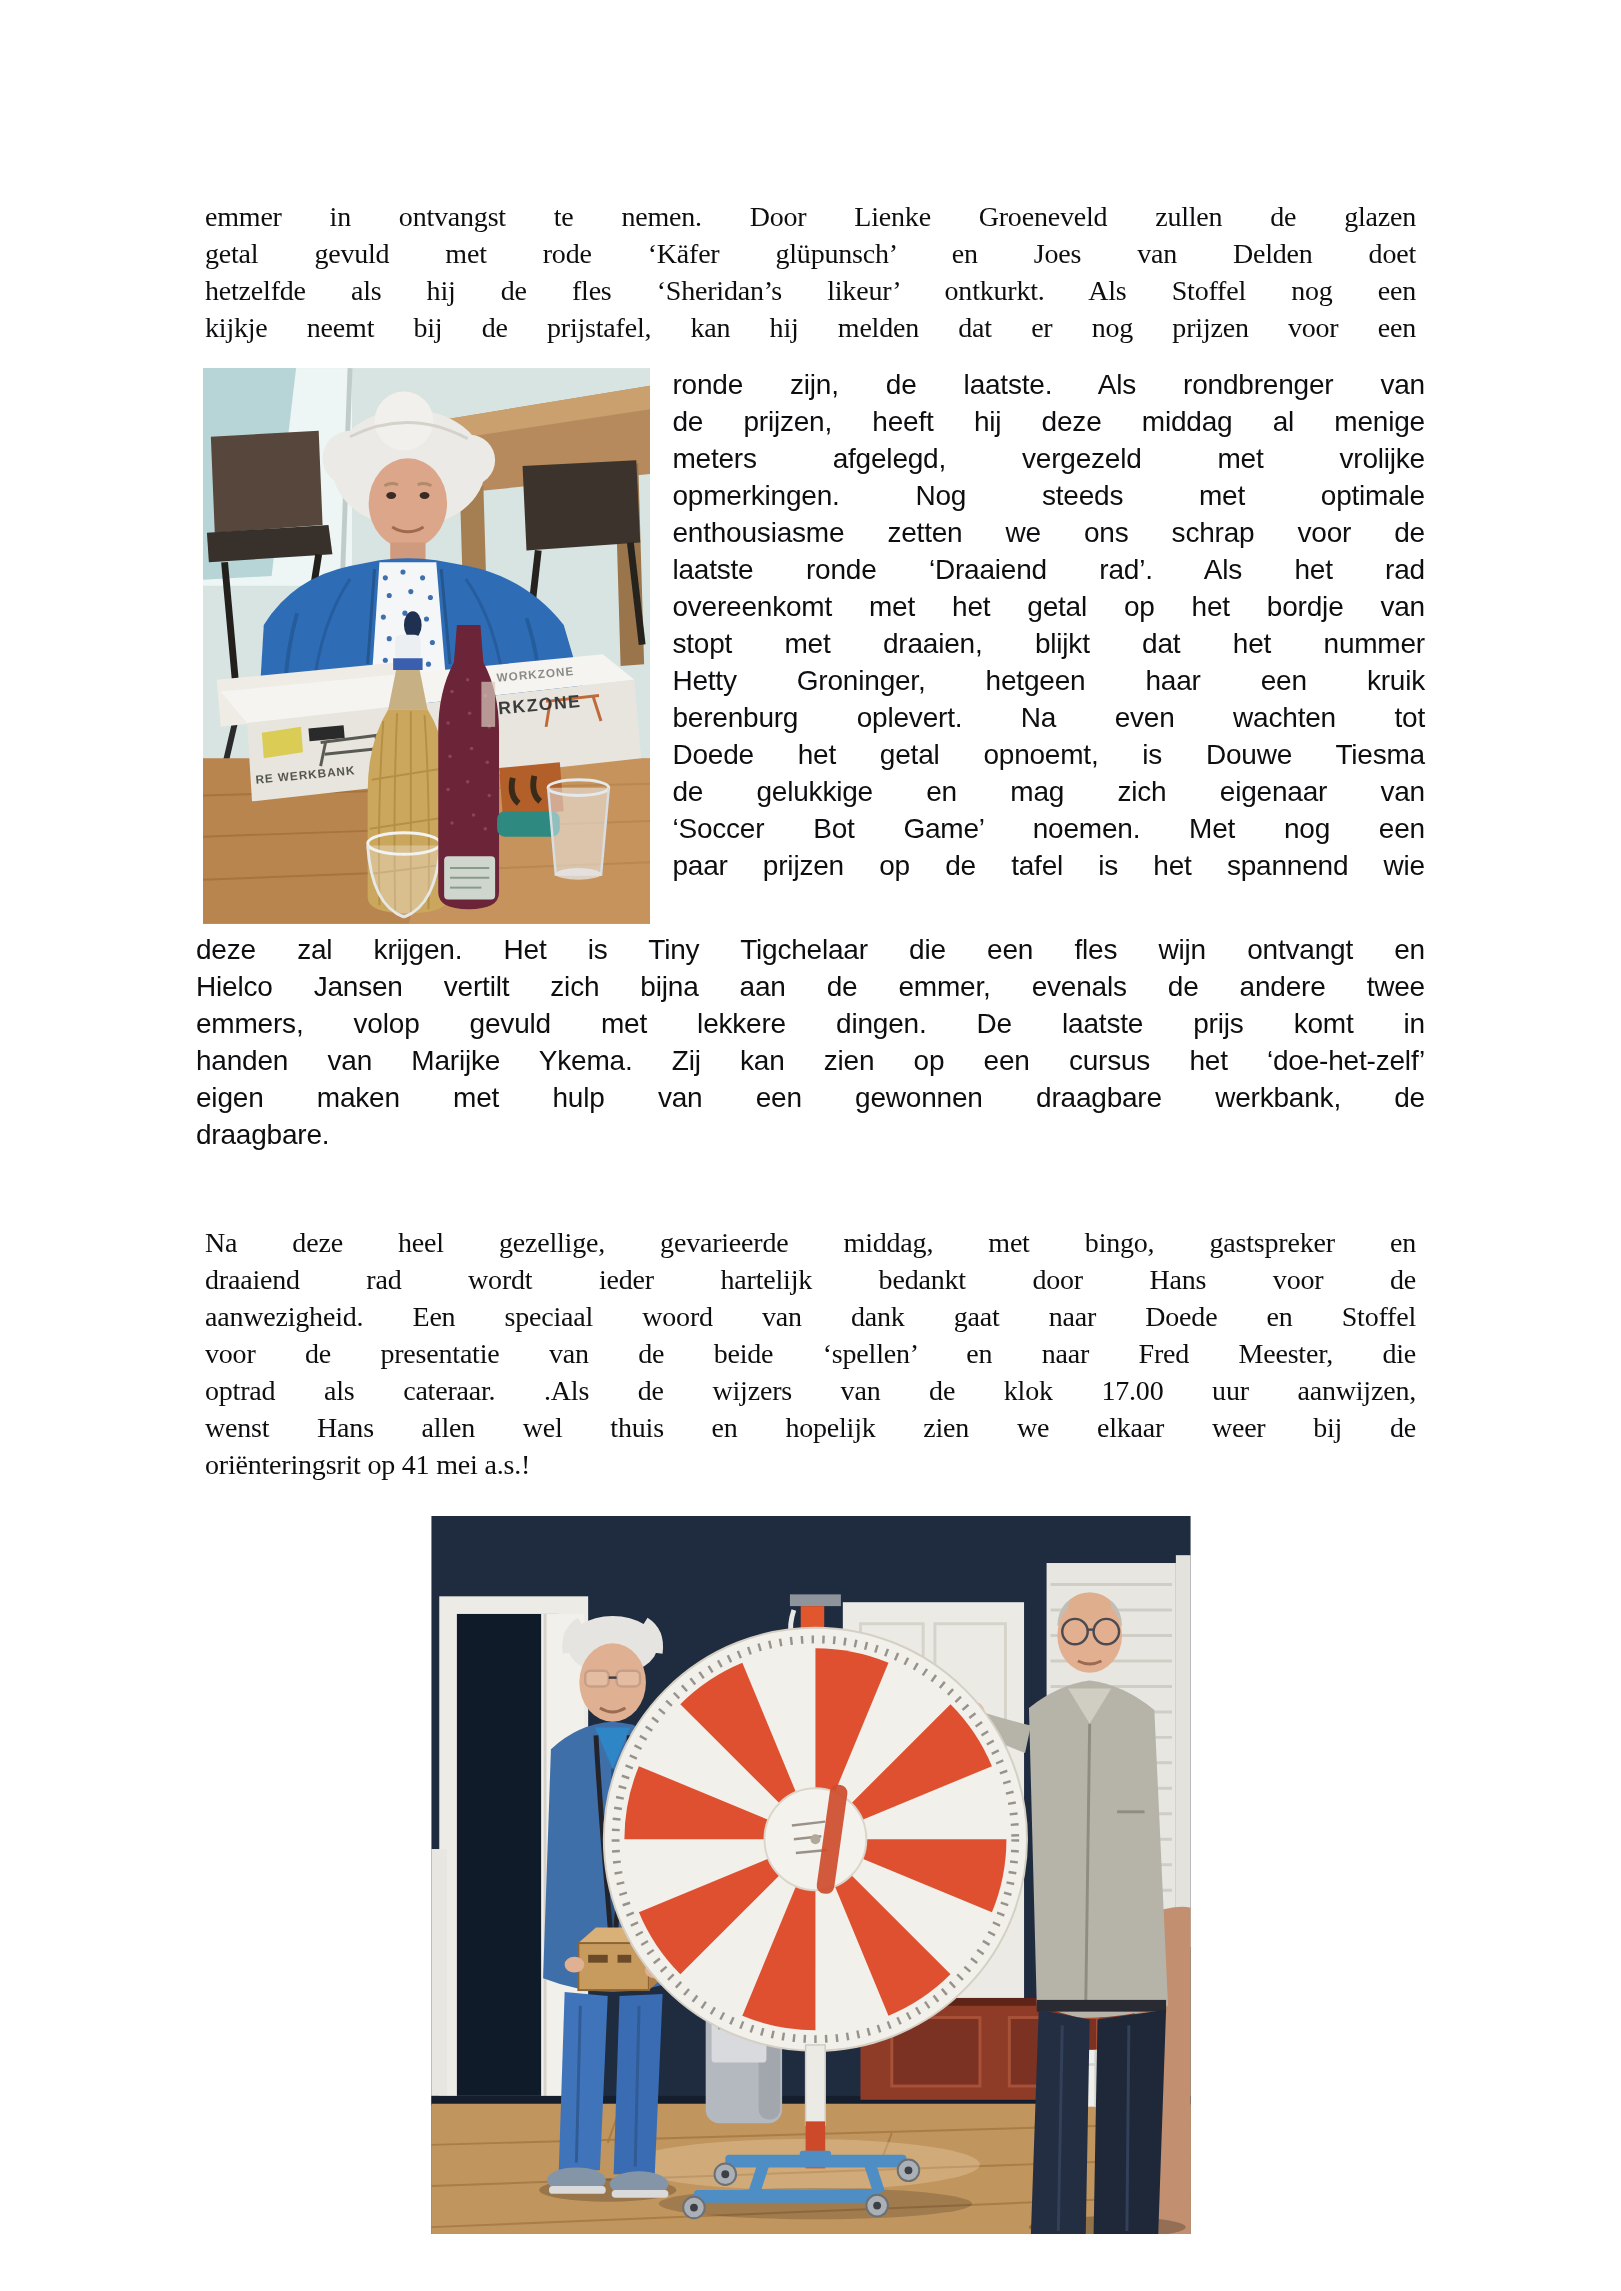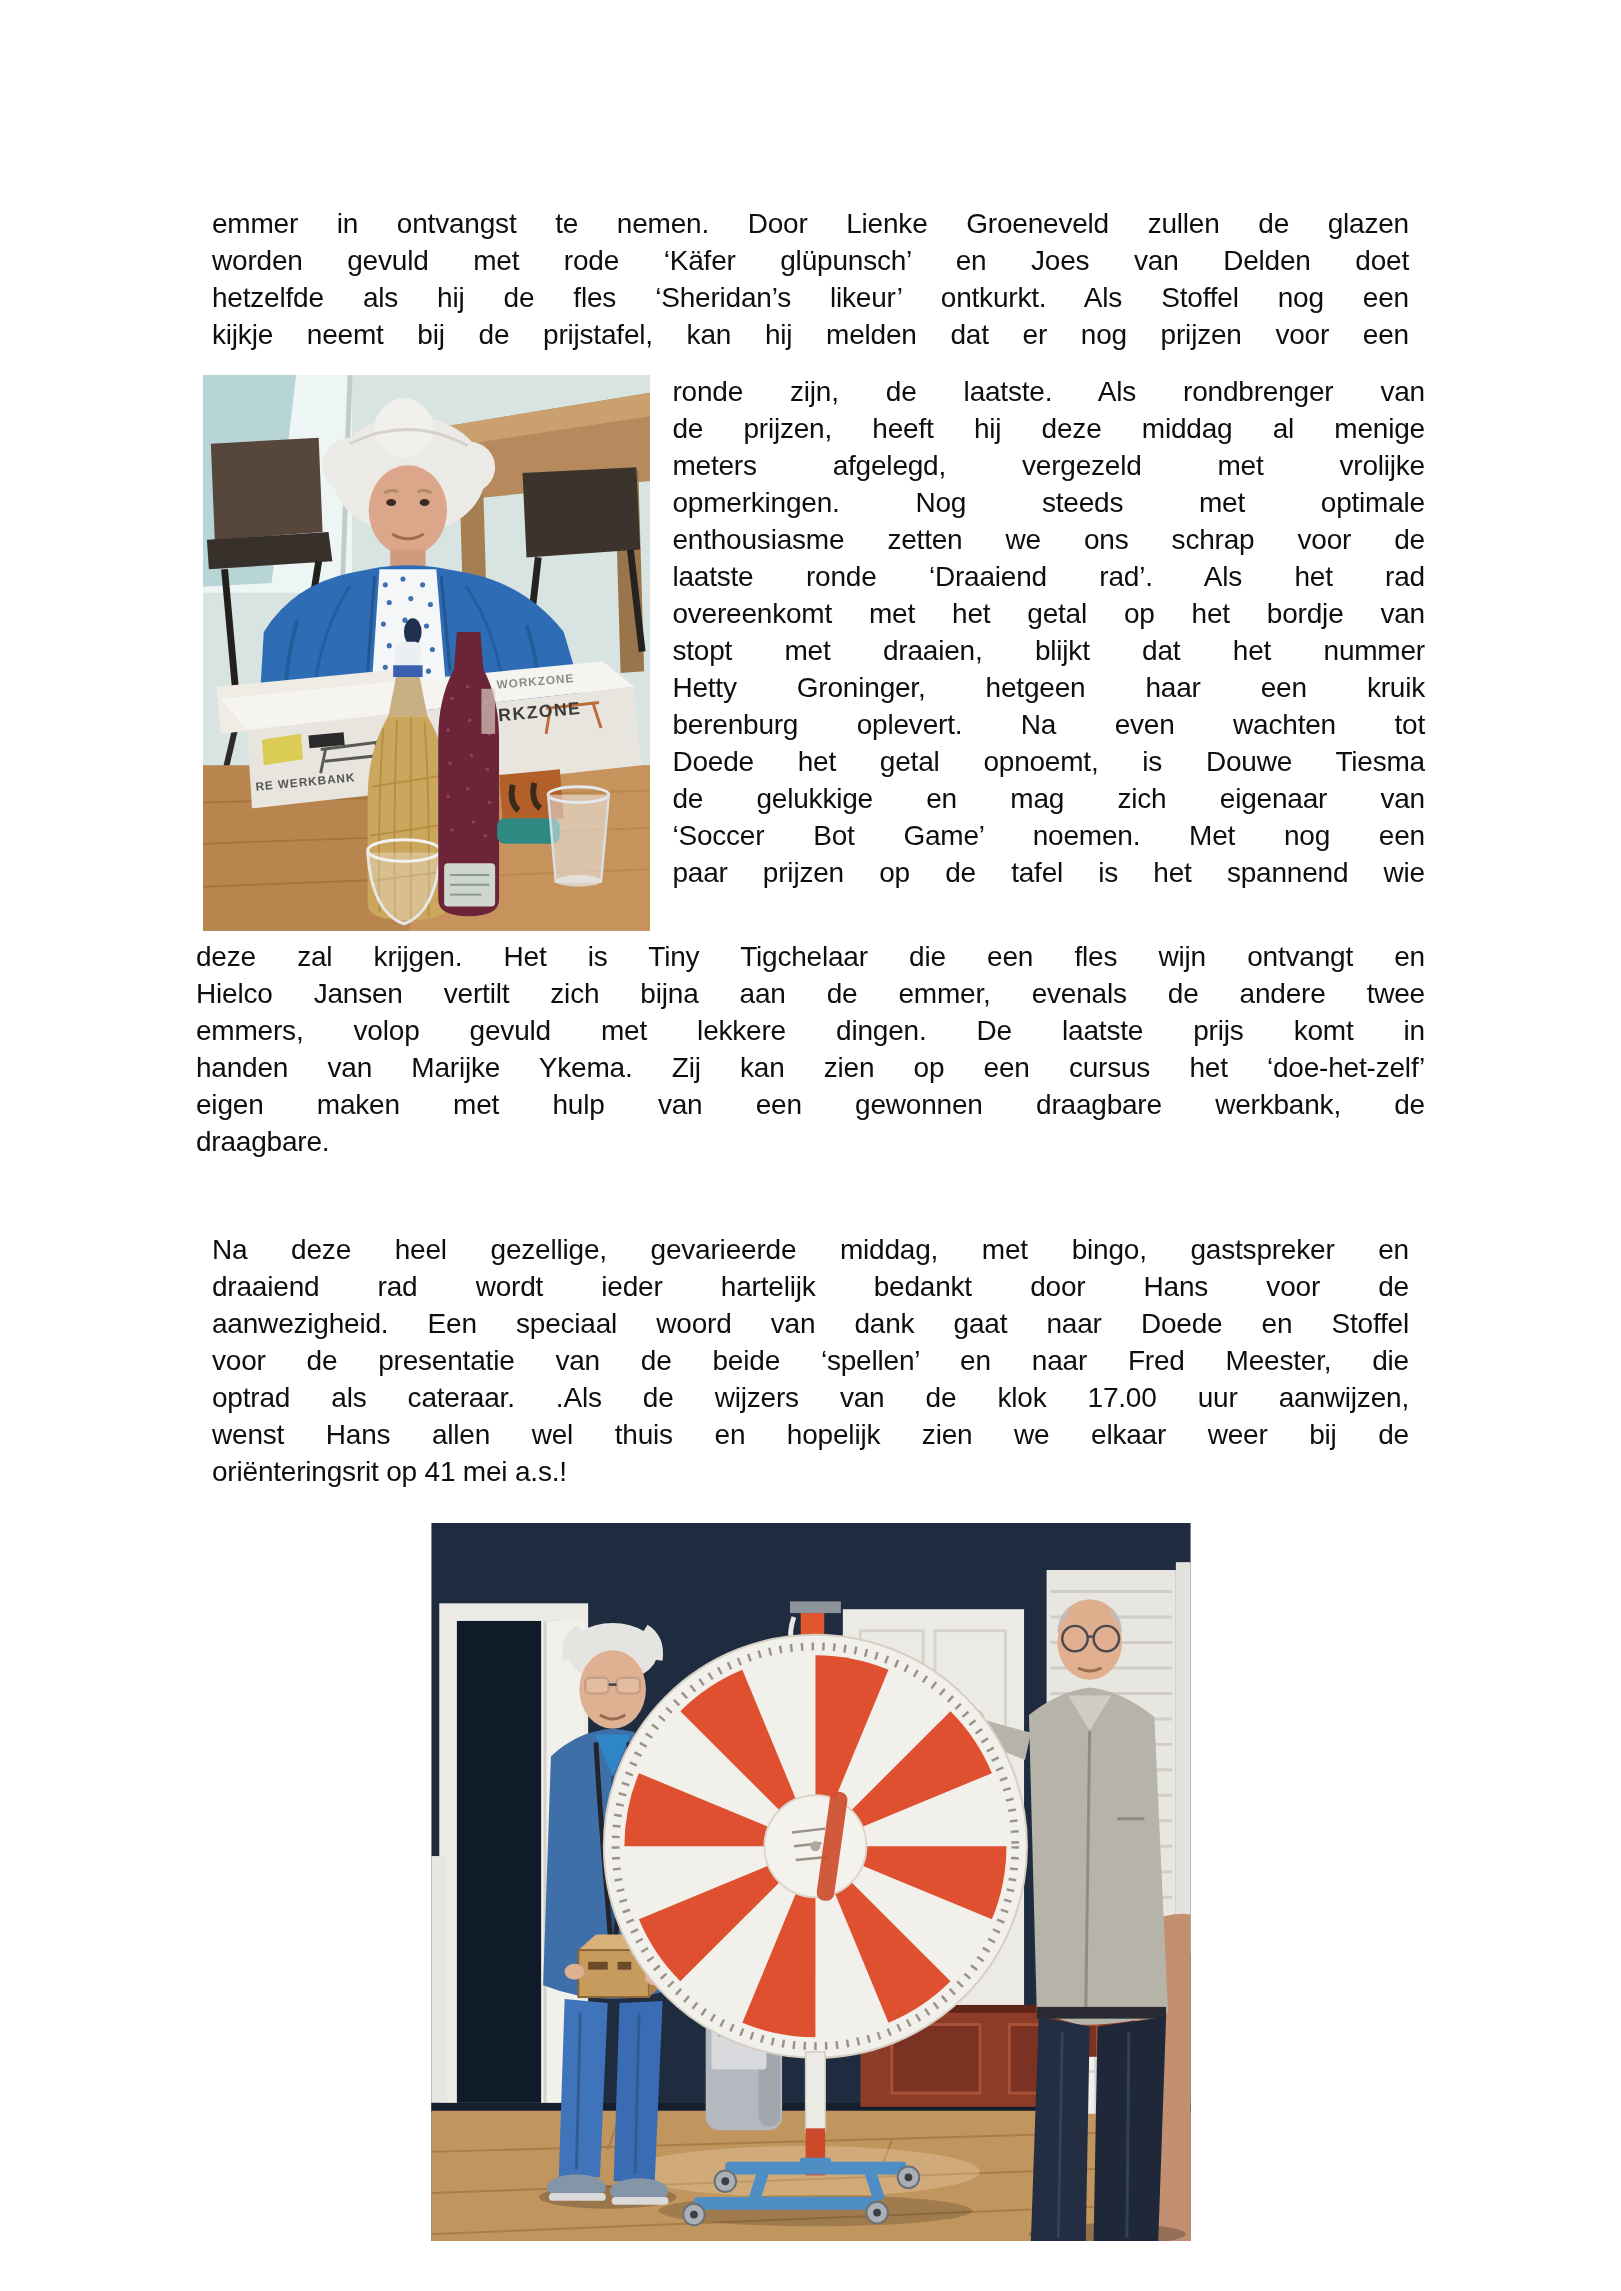--- a/index.html
+++ b/index.html
@@ -1,39 +1,39 @@
 <!DOCTYPE html>
 <html><head>
 <meta charset="utf-8">
 <style>
   html,body{margin:0;padding:0;background:#ffffff;}
   body{width:1621px;height:2292px;font-family:"Liberation Sans",sans-serif;color:#0e0e10;}
   .page{position:relative;width:1621px;height:2292px;overflow:hidden;background:#ffffff;}
   .content{position:absolute;left:196px;top:189px;width:1229px;}
   .ln{font-size:28px;line-height:37px;letter-spacing:-0.2px;text-align:justify;text-align-last:justify;white-space:normal;}
   .ln.last{text-align-last:left;}
-  .para{margin:16px;}
+  .para{margin:9px;font-family:Liberation Serif, serif;}
   .p2{margin-top:71px;}
   .wrap-block{margin-top:19.6px;}
   .wrap-block::after{content:"";display:block;clear:both;}
   figure{margin:0;padding:0;}
   .photo1{float:left;width:447px;height:556px;margin:2px 22.5px 7.8px 6.9px;}
   .cont{clear:left;}
   .photo2-fig{width:760px;height:718px;margin:33px auto 0 auto;}
   svg{display:block;}
 </style>
 </head>
 <body>
 
 <div class="page">
   <div class="content">
 
     <div class="para">
       <div class="ln">emmer in ontvangst te nemen. Door Lienke Groeneveld zullen de glazen</div>
-      <div class="ln">worden gevuld met rode ‘Käfer glüpunsch’ en Joes van Delden doet</div>
+      <div class="ln">getal gevuld met rode ‘Käfer glüpunsch’ en Joes van Delden doet</div>
       <div class="ln">hetzelfde als hij de fles ‘Sheridan’s likeur’ ontkurkt. Als Stoffel nog een</div>
       <div class="ln">kijkje neemt bij de prijstafel, kan hij melden dat er nog prijzen voor een</div>
     </div>
 
     <div class="wrap-block">
 
       <figure class="photo1">
         <svg width="447" height="556" viewBox="0 0 456 567">
           <rect x="0" y="0" width="456" height="567" fill="#d7e4e2"></rect>
 

